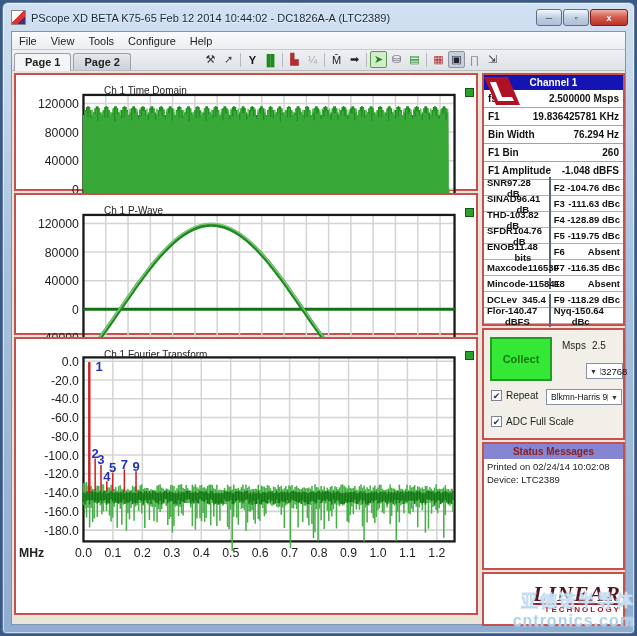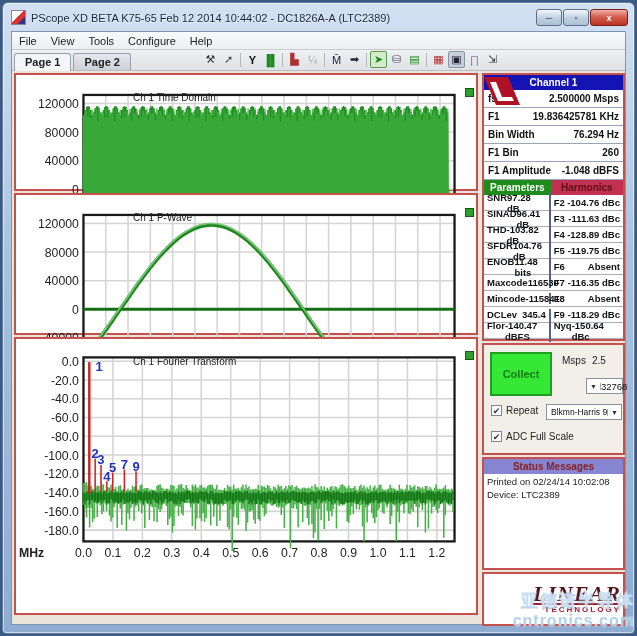--- a/index.html
+++ b/index.html
@@ -34,21 +34,21 @@
   .tab.active{background:#f4f5f6;position:relative;top:1px;padding-bottom:3px;}
   .toolbar{position:absolute;left:190px;top:1px;display:flex;align-items:center;gap:1px;}
   .tbtn{width:17px;height:17px;display:flex;align-items:center;justify-content:center;
     font-size:11px;cursor:pointer;border:1px solid transparent;border-radius:2px;}
   .tbtn.selected{background:#d3ecc9;border-color:#5a9a50;}
   .tbtn.pressed{background:#c6cfdb;border-color:#8a94a2;}
   .tsep{width:1px;height:14px;background:#b5b9be;margin:0 2px;}
   
   #content{flex:1;position:relative;}
   .panel{position:absolute;background:#fff;border:2px solid #c5504e;}
-  .plot-title{position:absolute;left:88px;top:17px;font-size:10px;color:#222;z-index:3;margin-left:29px;}
+  .plot-title{position:absolute;left:88px;top:10px;font-size:10px;color:#222;z-index:3;}
   .legend-sq{position:absolute;right:2px;width:9px;height:9px;background:#2ca02c;
     border:1px solid #145a14;z-index:3;}
   svg{position:absolute;inset:0;}
   svg text{font-family:"Liberation Sans",sans-serif;}
   
   #rightcol{position:absolute;display:flex;flex-direction:column;gap:2px;}
   .rbox{border:2px solid #c5504e;background:#fff;}
   .hdr{height:15px;font-size:10px;font-weight:bold;display:flex;align-items:center;justify-content:center;}
   .hdr.blue{background:#1414b4;color:#fff;}
   .hdr.purple{background:#8585d2;color:#8c2020;}
@@ -837,24 +837,20 @@
               </div>
               <div class="inforow">
                 <span class="lab">F1 Bin</span>
                 <span class="val">260</span>
               </div>
               <div class="inforow">
                 <span class="lab">F1 Amplitude</span>
                 <span class="val">-1.048 dBFS</span>
               </div>
             </div>
-          <div class="phdrs">
-            <div class="ph1">Parameters</div>
-            <div class="ph2">Harmonics</div>
-          </div>
           <div id="paramrows">
               <div class="prow">
                 <div class="pc">
                   <b>SNR</b>
                   <span>97.28 dB</span>
                 </div>
                 <div class="hc">
                   <b>F2</b>
                   <span>-104.76 dBc</span>
                 </div>

